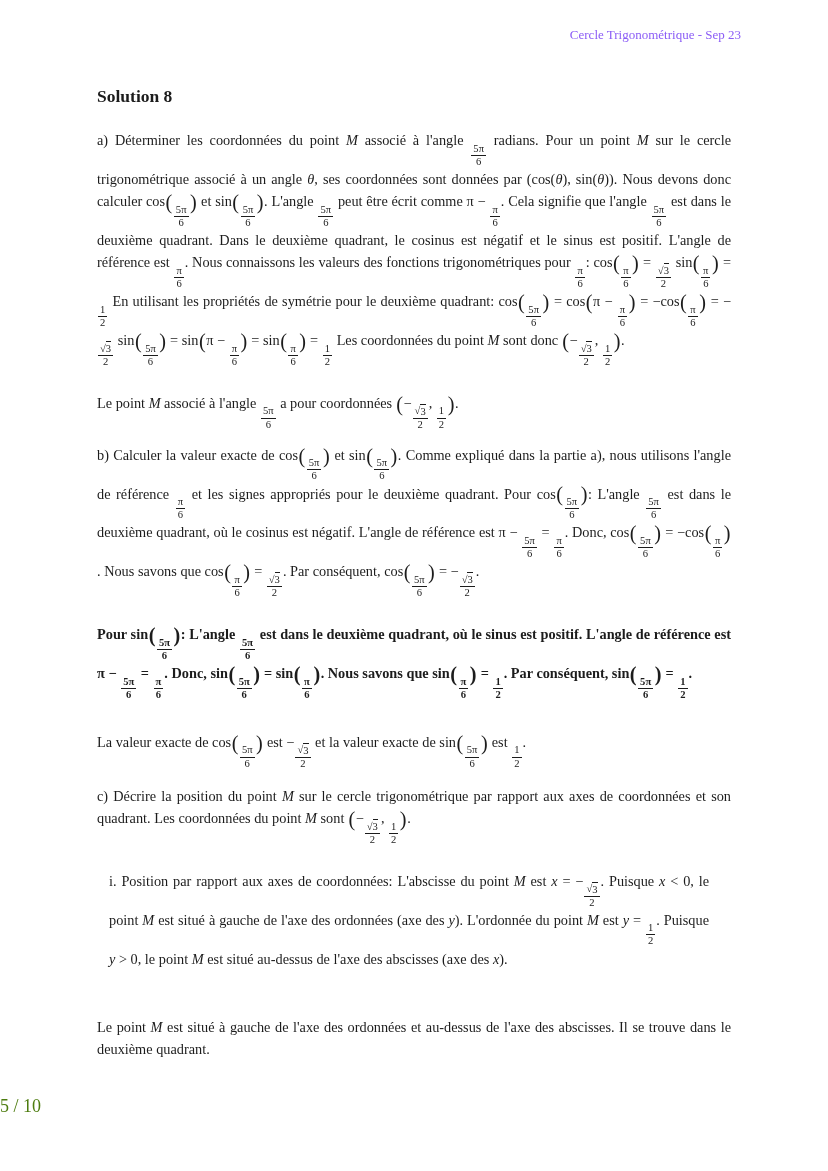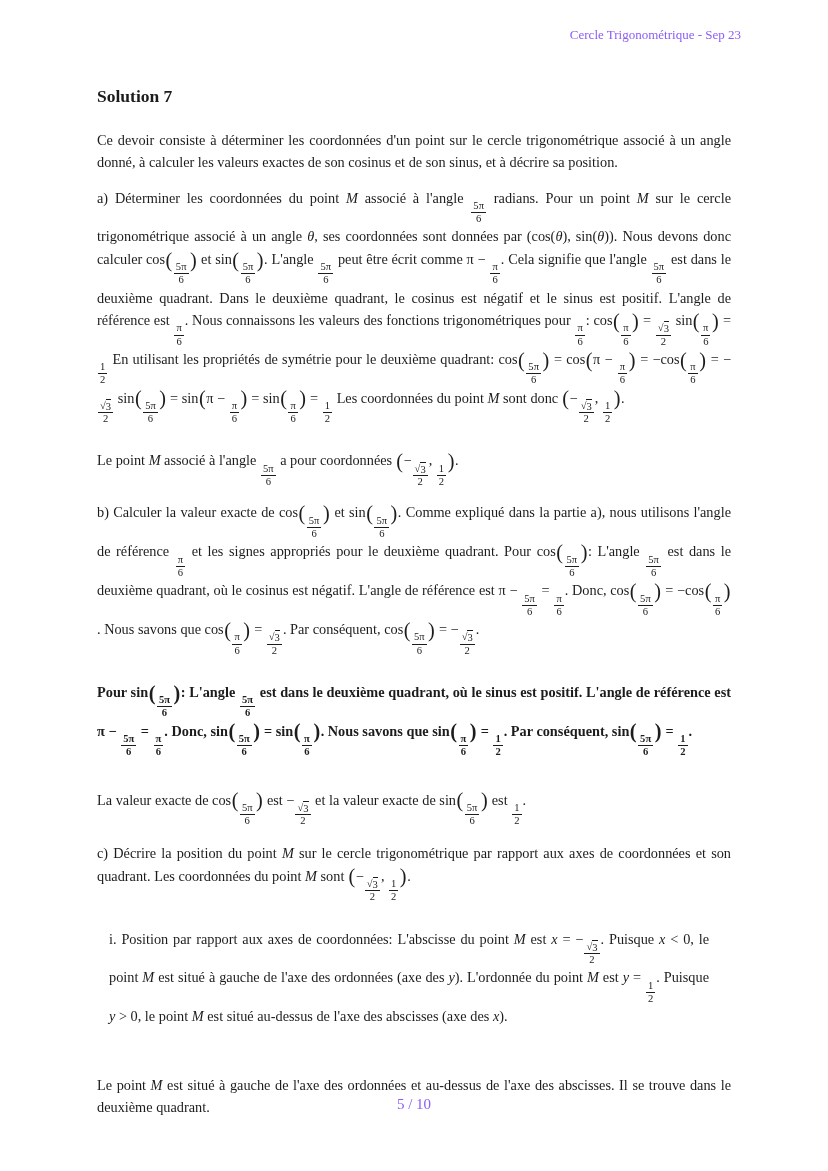--- a/index.html
+++ b/index.html
@@ -67,34 +67,32 @@
     display: inline-block;
     font-size: 1.42em;
     line-height: 0;
     vertical-align: -0.14em;
     margin: 0 0.5px;
   }
   .page-footer {
     position: absolute;
     top: 1096px; left: 0;
     width: 100%;
-    text-align: center;
-    font-size: 15px;
-    color: #8b5cf6;
+    font-size: 18px;
+    color: #4d7c0f;
   }
 </style>
 </head>
 <body>
 
 <div class="page-header">Cercle Trigonométrique - Sep 23</div>
 
 <div class="doc">
-  <h1 class="doc-title">Solution 7</h1>
-
-  <p class="para">Ce devoir consiste à déterminer les coordonnées d'un point sur le cercle trigonométrique associé à un angle donné, à calculer les valeurs exactes de son cosinus et de son sinus, et à décrire sa position.</p>
+  <h1 class="doc-title">Solution 8</h1>
+
 
   <p class="para gap-md">a) Déterminer les coordonnées du point <i class="mv">M</i> associé à l'angle <span class="frac">
         <span class="num">5π</span>
         <span class="den">6</span>
       </span> radians. Pour un point <i class="mv">M</i> sur le cercle trigonométrique associé à un angle <i class="mv">θ</i>, ses coordonnées sont données par (cos(<i class="mv">θ</i>), sin(<i class="mv">θ</i>)). Nous devons donc calculer cos<span class="bp">(</span><span class="frac">
         <span class="num">5π</span>
         <span class="den">6</span>
       </span><span class="bp">)</span> et sin<span class="bp">(</span><span class="frac">
         <span class="num">5π</span>
         <span class="den">6</span>

